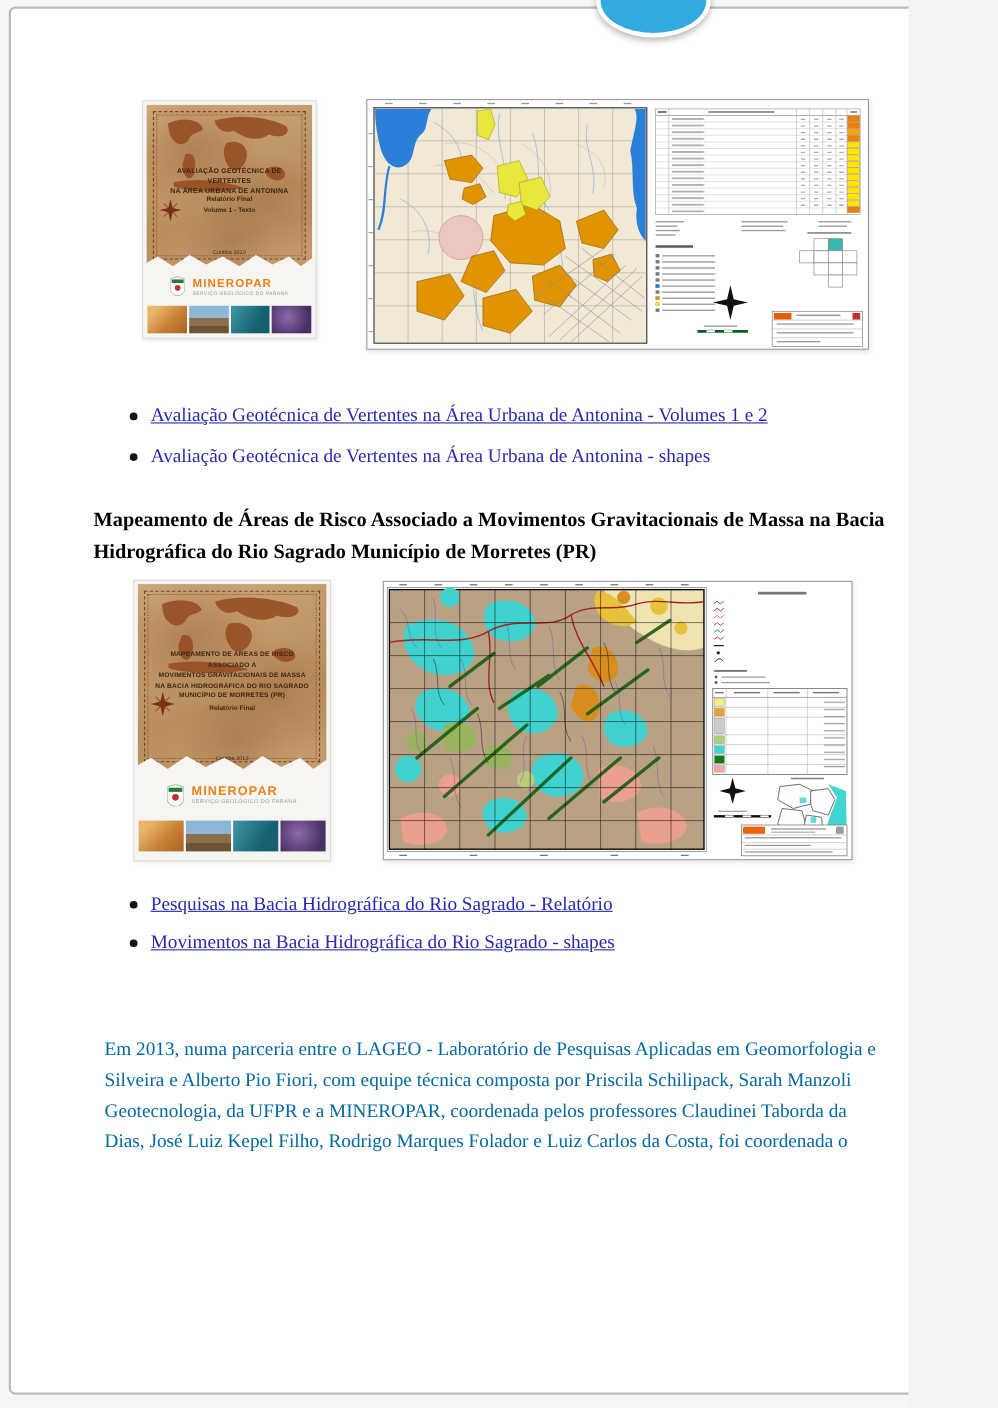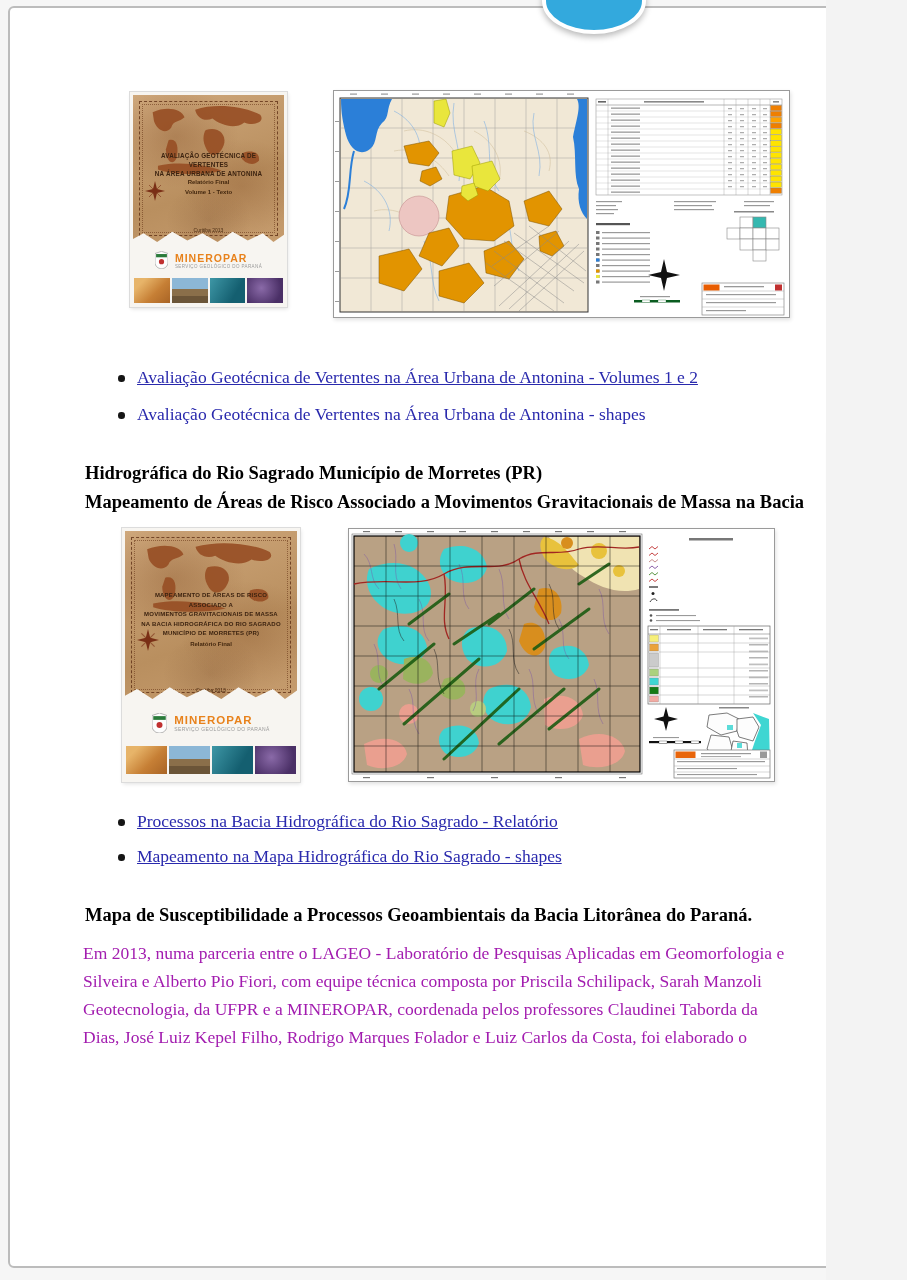--- a/index.html
+++ b/index.html
@@ -16,21 +16,21 @@
   .scroll-pill{position:absolute;left:828px;top:404px;width:66px;height:126px;border-radius:34px;
                background:#9b9b9b;box-shadow:0 1px 3px rgba(0,0,0,.18);}
   .scroll-pill .bar{position:absolute;left:12px;width:42px;height:7px;background:#fdfdfd;border-radius:1px;}
   .scroll-pill .b1{top:51px}.scroll-pill .b2{top:65px}
 
   
   .link-row{position:absolute;left:137px;font-size:17.5px;color:#2929ad;white-space:nowrap;cursor:pointer;}
   .link-row::before{content:"";position:absolute;left:-19px;top:8px;width:6.5px;height:6.5px;border-radius:50%;background:#151515;}
   .u{text-decoration:underline;}
   .doc-heading{position:absolute;left:85px;font-weight:bold;font-size:18.5px;line-height:29px;color:#000;white-space:nowrap;}
-  .para{position:absolute;left:83px;top:939px;font-size:17.5px;line-height:28px;color:#a21caf;}
+  .para{position:absolute;left:95px;top:939px;font-size:17.5px;line-height:28px;color:#0369a1;}
   .para div{white-space:nowrap;}
   .para .bi{font-weight:bold;font-style:italic;}
 
   
   .cover{position:absolute;background:#f7f5f1;box-shadow:0 0 0 1px #dcdcdc,1px 2px 4px rgba(0,0,0,.12);}
   .parchment{position:absolute;left:3px;top:3px;right:3px;
      background:
        radial-gradient(60% 50% at 28% 28%, rgba(116,60,22,.28), transparent 70%),
        radial-gradient(55% 45% at 72% 62%, rgba(116,60,22,.22), transparent 72%),
        radial-gradient(40% 35% at 50% 85%, rgba(90,45,15,.18), transparent 70%),
@@ -329,22 +329,22 @@
             <rect x="372" y="219" width="40" height="1.2" fill="#999"></rect>
         </g>
       </g>
     </svg>
   </div>
 
   <div class="link-row u" style="top:367px;">Avaliação Geotécnica de Vertentes na Área Urbana de Antonina - Volumes 1 e 2</div>
   <div class="link-row" style="top:404px;">Avaliação Geotécnica de Vertentes na Área Urbana de Antonina - shapes</div>
 
   <div class="doc-heading" style="top:459px;">
+    <div>Mapeamento de Áreas de Risco Associado a Movimentos Gravitacionais de Massa na Bacia</div>
     <div>Hidrográfica do Rio Sagrado Município de Morretes (PR)</div>
-    <div>Mapeamento de Áreas de Risco Associado a Movimentos Gravitacionais de Massa na Bacia</div>
   </div>
 
   <div class="cover" style="left:122px;top:528px;width:178px;height:254px;">
     <div class="parchment" style="height:168px;">
       <svg class="worldmap" viewBox="0 0 100 60" preserveAspectRatio="none" style="height:46%;">
         <g fill="#974e24" opacity=".9">
           <path d="M8,8 C18,3 30,5 32,12 C28,16 24,14 22,20 C18,26 11,22 9,15 Z"></path>
           <path d="M20,30 C26,28 28,35 26,44 C23,51 18,46 18,37 Z"></path>
           <path d="M40,6 C55,1 76,3 89,10 C93,16 84,19 77,16 C70,22 59,18 53,13 C47,16 41,12 40,6 Z"></path>
           <path d="M48,22 C56,19 63,24 62,32 C60,41 53,45 49,38 C45,31 46,25 48,22 Z"></path>
@@ -584,32 +584,29 @@
           <rect x="352" y="224" width="50" height="1.2" fill="#999"></rect>
             <rect x="352" y="227" width="40" height="1.1" fill="#aaa"></rect>
           <rect x="328" y="232" width="88" height="1.2" fill="#999"></rect>
             <rect x="328" y="239" width="60" height="1.1" fill="#999"></rect>
             <rect x="328" y="245" width="80" height="1.1" fill="#999"></rect>
         </g>
       </g>
     </svg>
   </div>
 
-  <div class="link-row u" style="top:811px;">Processos na Bacia Hidrográfica do Rio Sagrado - Relatório</div>
-  <div class="link-row u" style="top:846px;">Mapeamento na Mapa Hidrográfica do Rio Sagrado - shapes</div>
-
-  <div class="doc-heading" style="top:901px;">
-    <div>Mapa de Susceptibilidade a Processos Geoambientais da Bacia Litorânea do Paraná.</div>
-  </div>
+  <div class="link-row u" style="top:811px;">Pesquisas na Bacia Hidrográfica do Rio Sagrado - Relatório</div>
+  <div class="link-row u" style="top:846px;">Movimentos na Bacia Hidrográfica do Rio Sagrado - shapes</div>
+
 
   <div class="para">
     <div>Em 2013, numa parceria entre o LAGEO - Laboratório de Pesquisas Aplicadas em Geomorfologia e</div>
     <div>Silveira e Alberto Pio Fiori, com equipe técnica composta por Priscila Schilipack, Sarah Manzoli</div>
     <div>Geotecnologia, da UFPR e a MINEROPAR, coordenada pelos professores Claudinei Taborda da</div>
-    <div>Dias, José Luiz Kepel Filho, Rodrigo Marques Folador e Luiz Carlos da Costa, foi elaborado o</div>
+    <div>Dias, José Luiz Kepel Filho, Rodrigo Marques Folador e Luiz Carlos da Costa, foi coordenada o</div>
   </div>
 
   <div class="pull-tab"></div>
   <div class="scroll-pill">
     <span class="bar b1"></span>
     <span class="bar b2"></span>
   </div>
 </div>
 
 </body></html>

